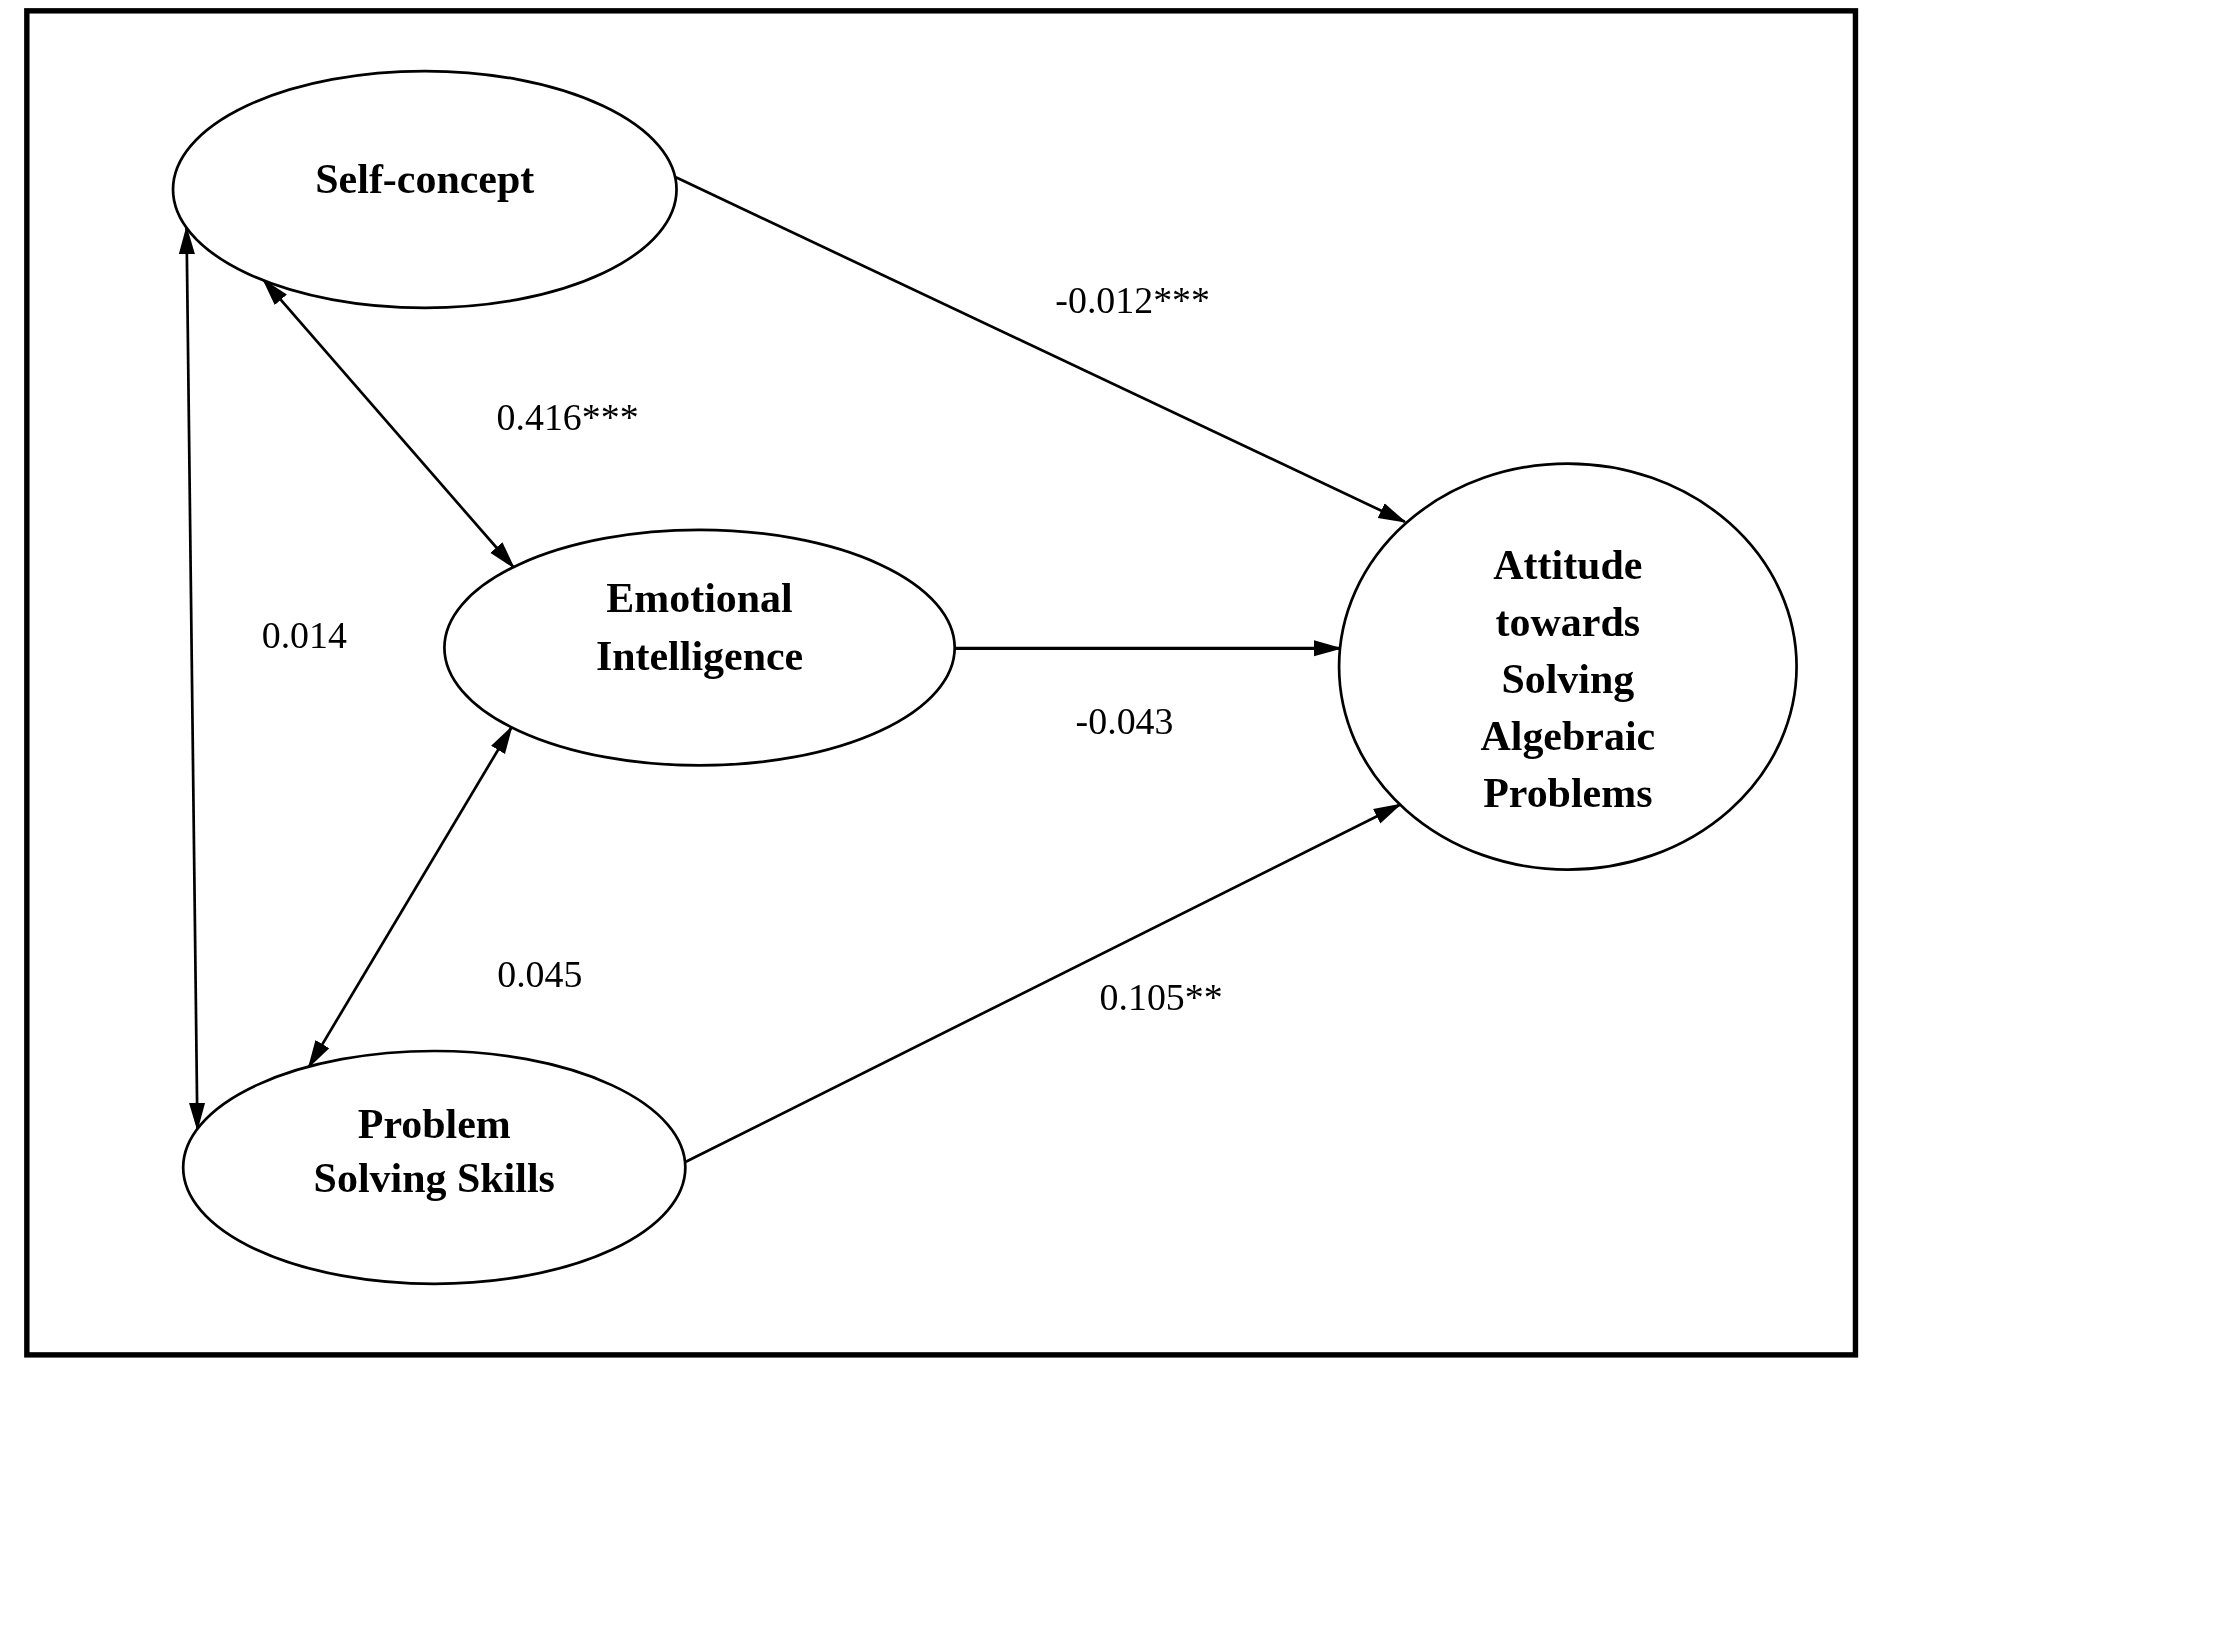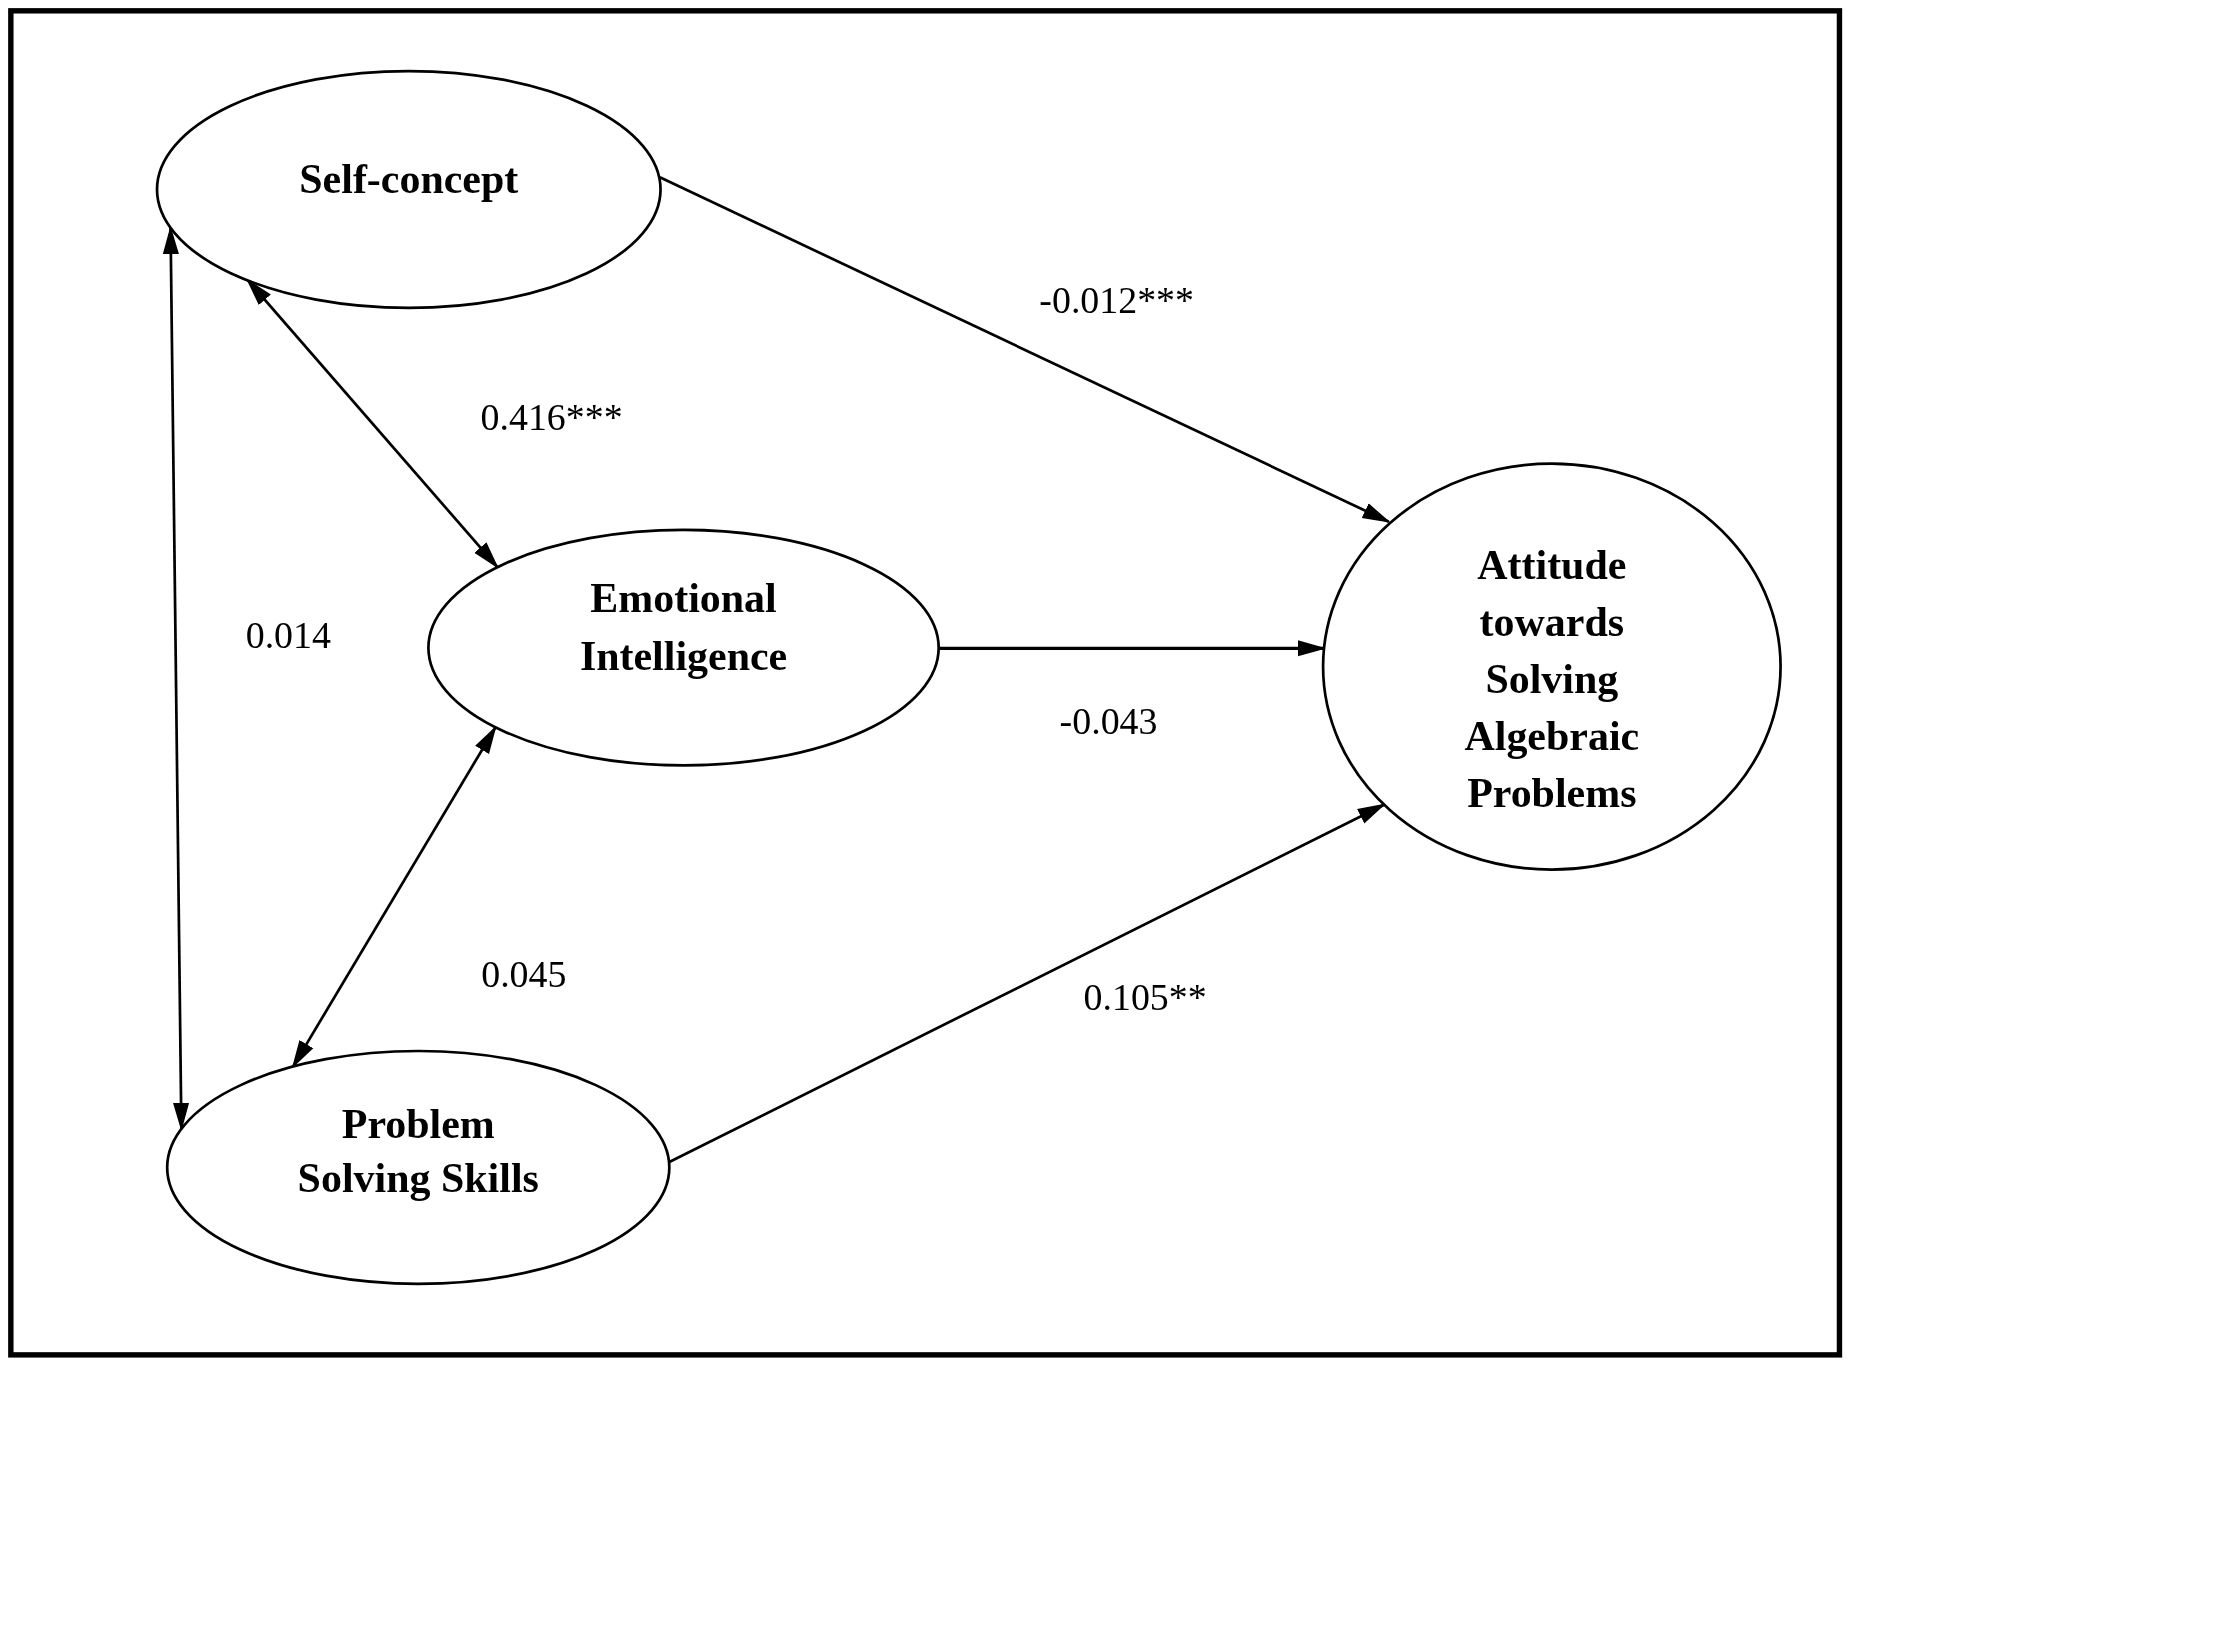--- a/index.html
+++ b/index.html
@@ -3,20 +3,21 @@
 <meta charset="utf-8">
 <style>
   html, body {
     margin: 0;
     padding: 0;
     background: #ffffff;
   }
   .figure-wrap {
     width: 1853px;
     max-width: 100%;
+    margin-left: 16px;
   }
   svg {
     display: block;
     width: 100%;
     height: auto;
     background: #ffffff;
   }
   svg text {
     font-family: "Liberation Serif", "DejaVu Serif", serif;
     fill: #000000;

